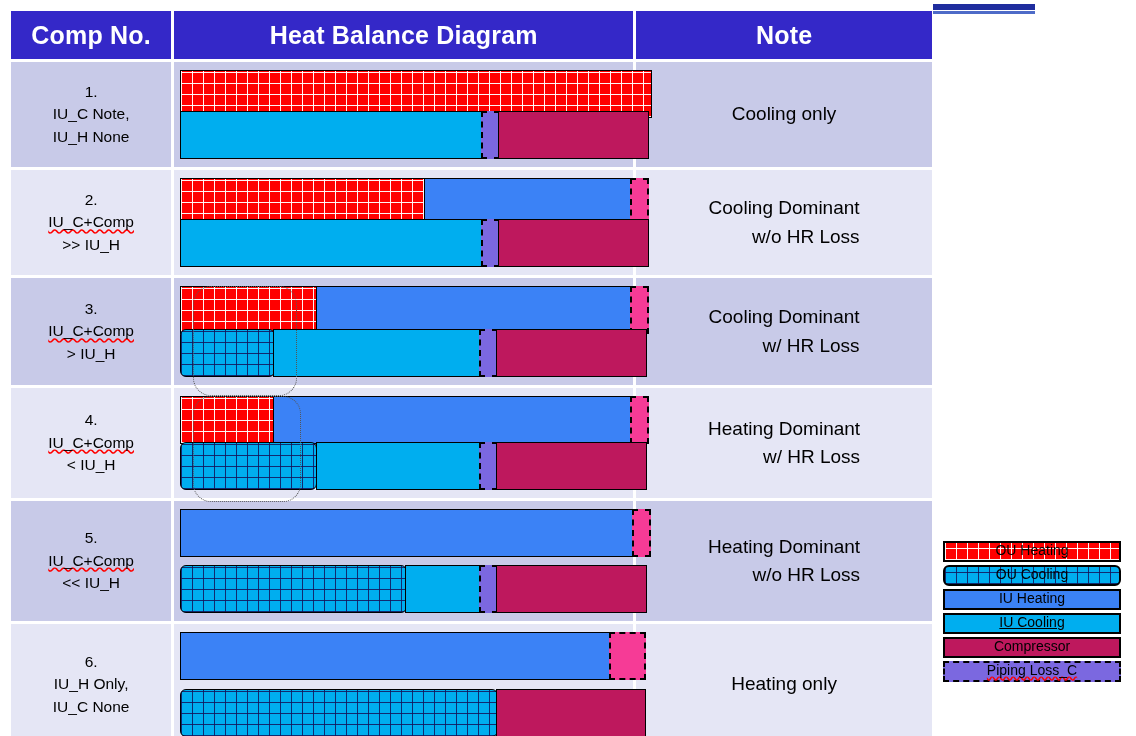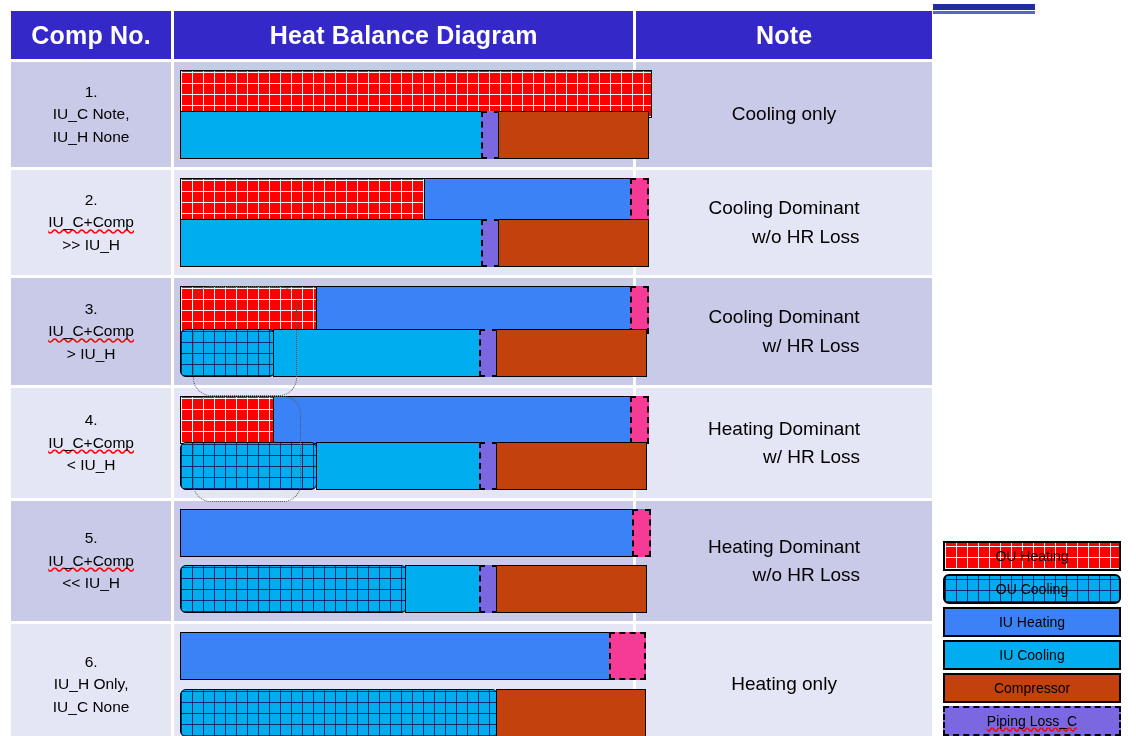--- a/index.html
+++ b/index.html
@@ -60,22 +60,22 @@
   .seg{
     height:100%;box-sizing:border-box;
     border:1.6px solid #000;
     margin-left:-1.6px;
   }
   .seg:first-child{margin-left:0;}
   .seg.dash{border-style:dashed;border-width:2px;}
 
   
   .f-iu-h{background:#3b82f6;}
-  .f-iu-c{background:#00AEEF;}
-  .f-comp{background:#c2410c;}
+  .f-iu-c{background:#00AEEF;text-decoration:underline;}
+  .f-comp{background:#be185d;}
   .f-pl-h{background:#F63B96;}
   .f-pl-c{background:#7B68E0;}
   .f-ou-h{
     background-color:#FF0000;
     background-image:
       repeating-linear-gradient(0deg, rgba(255,255,255,.95) 0 1px, transparent 1px 11px),
       repeating-linear-gradient(90deg, rgba(255,255,255,.95) 0 1px, transparent 1px 11px);
   }
   .f-ou-c{
     background-color:#00AEEF;
@@ -93,23 +93,23 @@
     pointer-events:none;
   }
   #callout-3{left:182px;top:275px;width:102px;height:108px;}
   #callout-4{left:182px;top:385px;width:106px;height:104px;}
 
   
   #legend{
     position:absolute;left:943px;top:541px;width:178px;
   }
   .leg-item{
-    position:relative;height:30px;margin-bottom:3px;
+    position:relative;height:21px;margin-bottom:3px;
     border:2.5px solid #000;box-sizing:border-box;
-    display:flex;align-items:center;justify-content:center;
+    display:flex;align-items:flex-start;justify-content:center;
   }
   .leg-item.dash{border-style:dashed;}
   .leg-label{
     position:relative;z-index:2;font-size:14px;color:#000;
     text-align:center;line-height:1;
   }
   .leg-label.spell{ text-decoration: underline wavy #ff0000; text-decoration-skip-ink:none;}
 </style>
 </head>
 <body>

